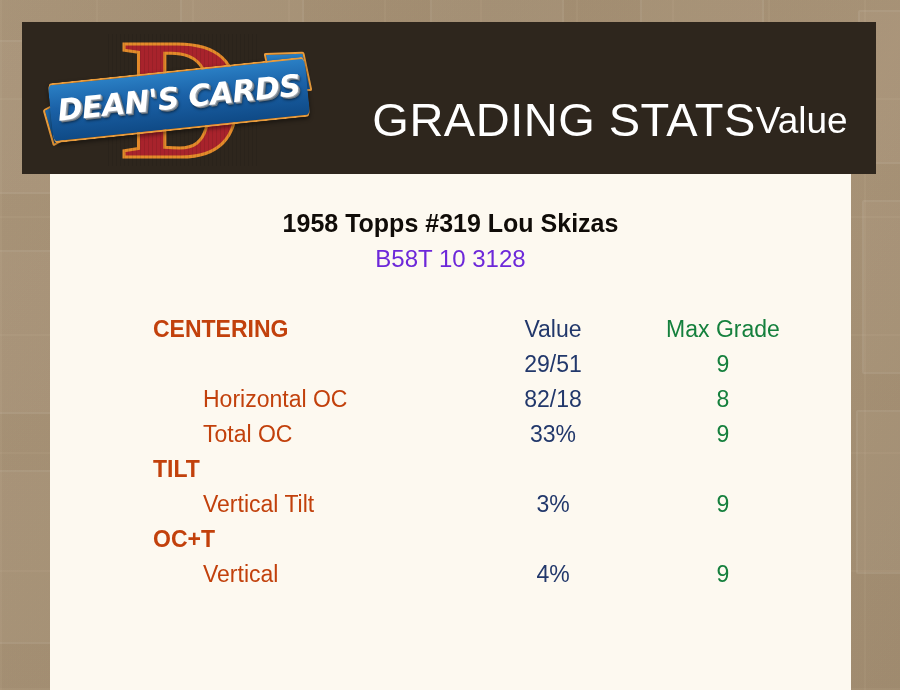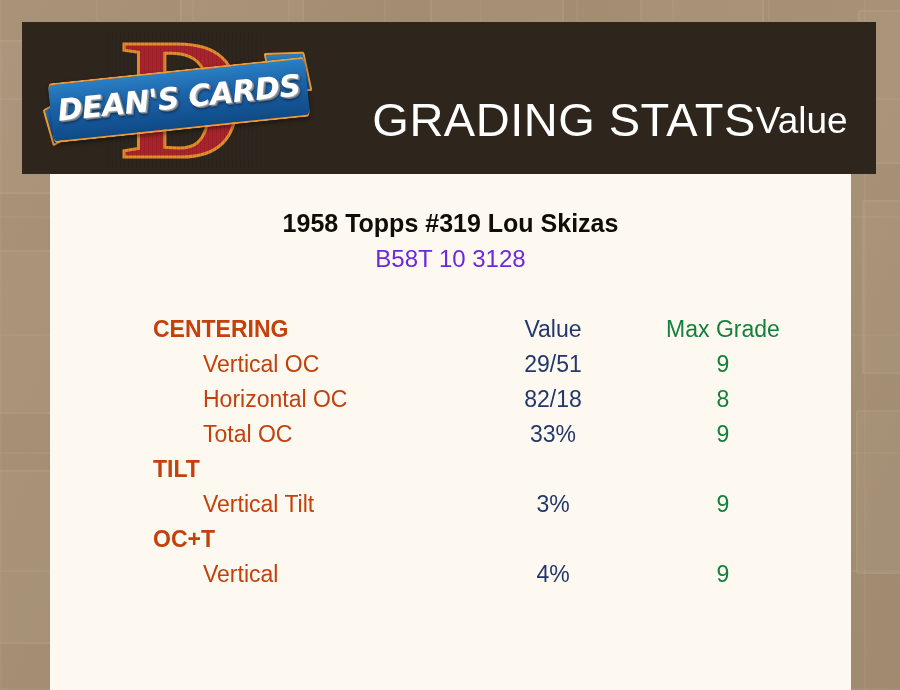--- a/index.html
+++ b/index.html
@@ -299,21 +299,20 @@
 
     <div id="stats-table">
 
       <div class="stats-row section header">
         <div class="col-label">CENTERING</div>
         <div class="col-value">Value</div>
         <div class="col-grade">Max Grade</div>
       </div>
 
       <div class="stats-row detail">
-        <div class="col-label">Vertical OC</div>
         <div class="col-value">29/51</div>
         <div class="col-grade">9</div>
       </div>
 
       <div class="stats-row detail">
         <div class="col-label">Horizontal OC</div>
         <div class="col-value">82/18</div>
         <div class="col-grade">8</div>
       </div>
 

